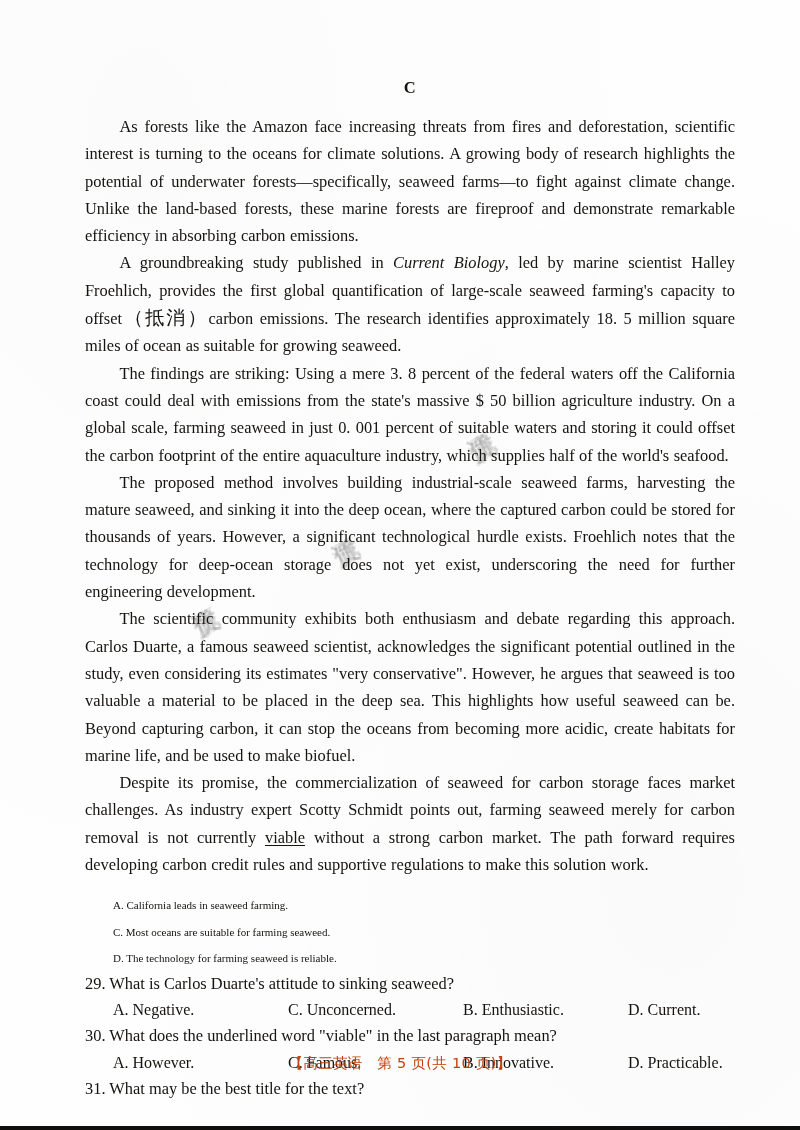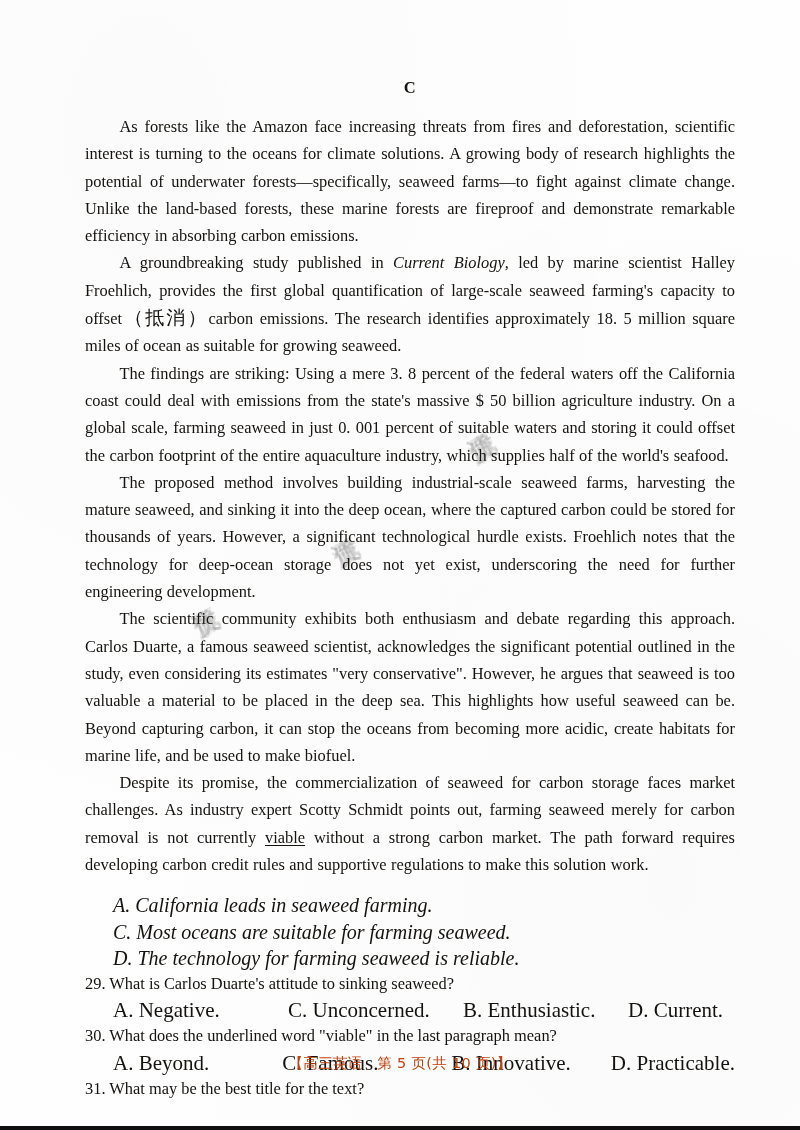--- a/index.html
+++ b/index.html
@@ -103,30 +103,29 @@
     line-height: 26.2px;
     margin: 0;
     white-space: nowrap;
   }
   .q-opts-stack {
     margin: 0;
     padding: 0;
     list-style: none;
   }
   .q-opts-stack li {
-    font-size: 20px;
+    font-size: 11px;
     line-height: 26.2px;
     padding-left: 28px;
     white-space: nowrap;
-    font-style: italic;
   }
   .q-opts-row {
     display: flex;
     padding-left: 28px;
-    font-size: 21px;
+    font-size: 16px;
     line-height: 26.2px;
   }
   .q-opts-row .opt {
     white-space: nowrap;
   }
   .q-opts-row .opt:nth-child(1) { width: 175px; }
   .q-opts-row .opt:nth-child(2) { width: 175px; }
   .q-opts-row .opt:nth-child(3) { width: 165px; }
   .q-opts-row .opt:nth-child(4) { width: auto; }
 
@@ -198,21 +197,21 @@
           <span class="opt">A. Negative.</span>
           <span class="opt">C. Unconcerned.</span>
           <span class="opt">B. Enthusiastic.</span>
           <span class="opt">D. Current.</span>
         </div>
       </div>
 
       <div>
         <p class="q-stem">30. What does the underlined word "viable" in the last paragraph mean?</p>
         <div class="q-opts-row">
-          <span class="opt">A. Beyond.</span>
+          <span class="opt">A. However.</span>
           <span class="opt">C. Famous.</span>
           <span class="opt">B. Innovative.</span>
           <span class="opt">D. Practicable.</span>
         </div>
       </div>
 
       <div>
         <p class="q-stem">31. What may be the best title for the text?</p>
 
       </div>

